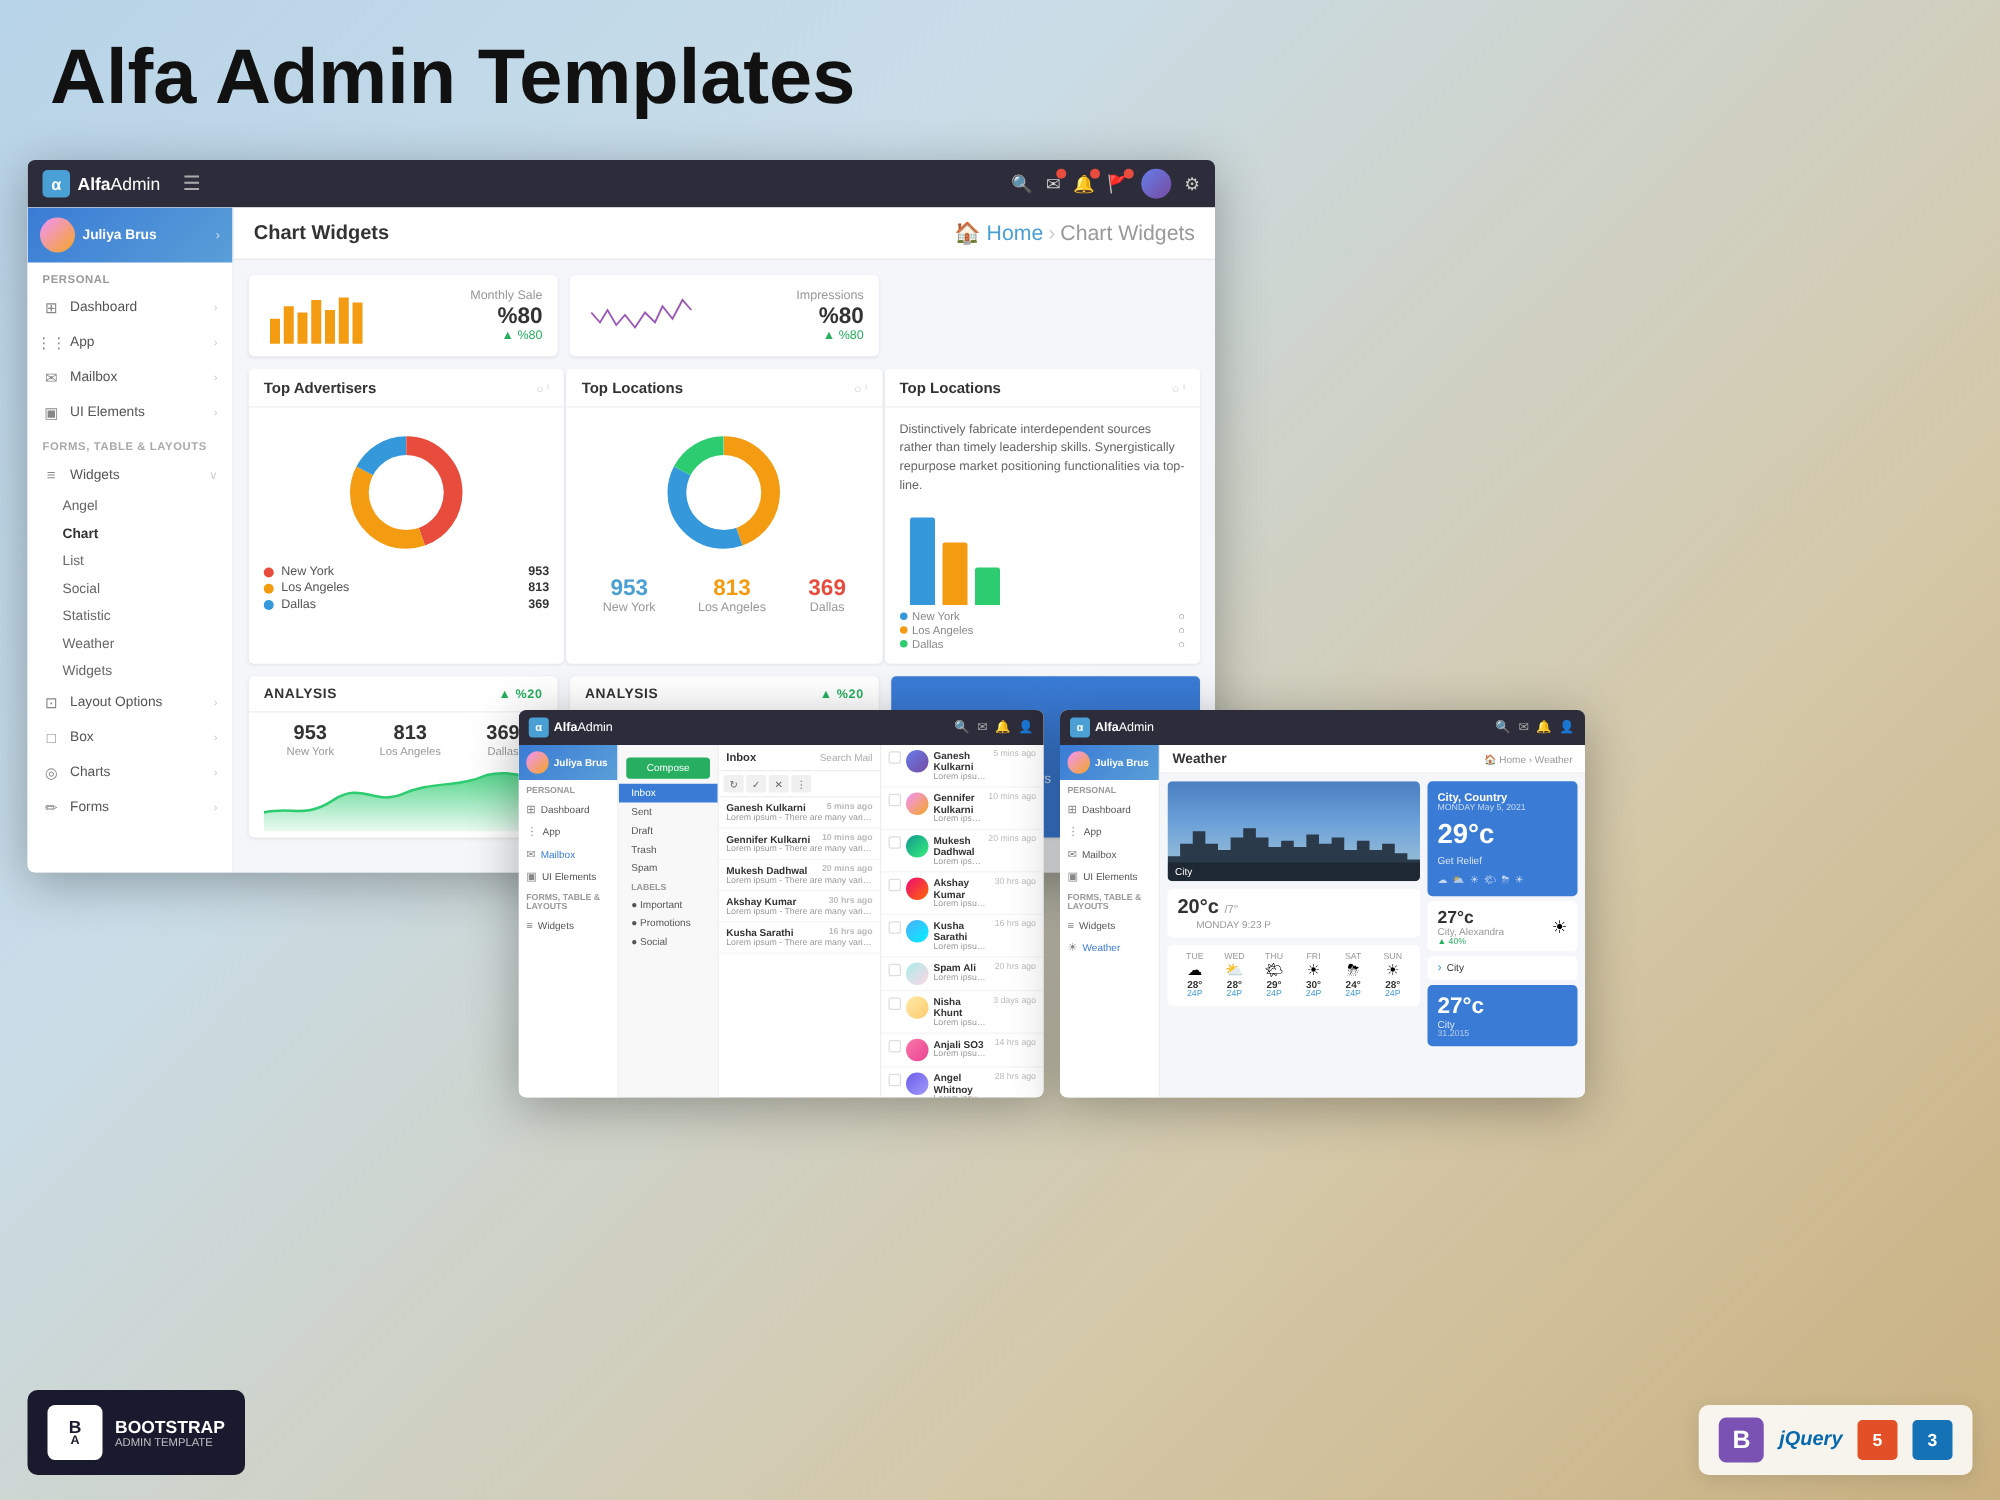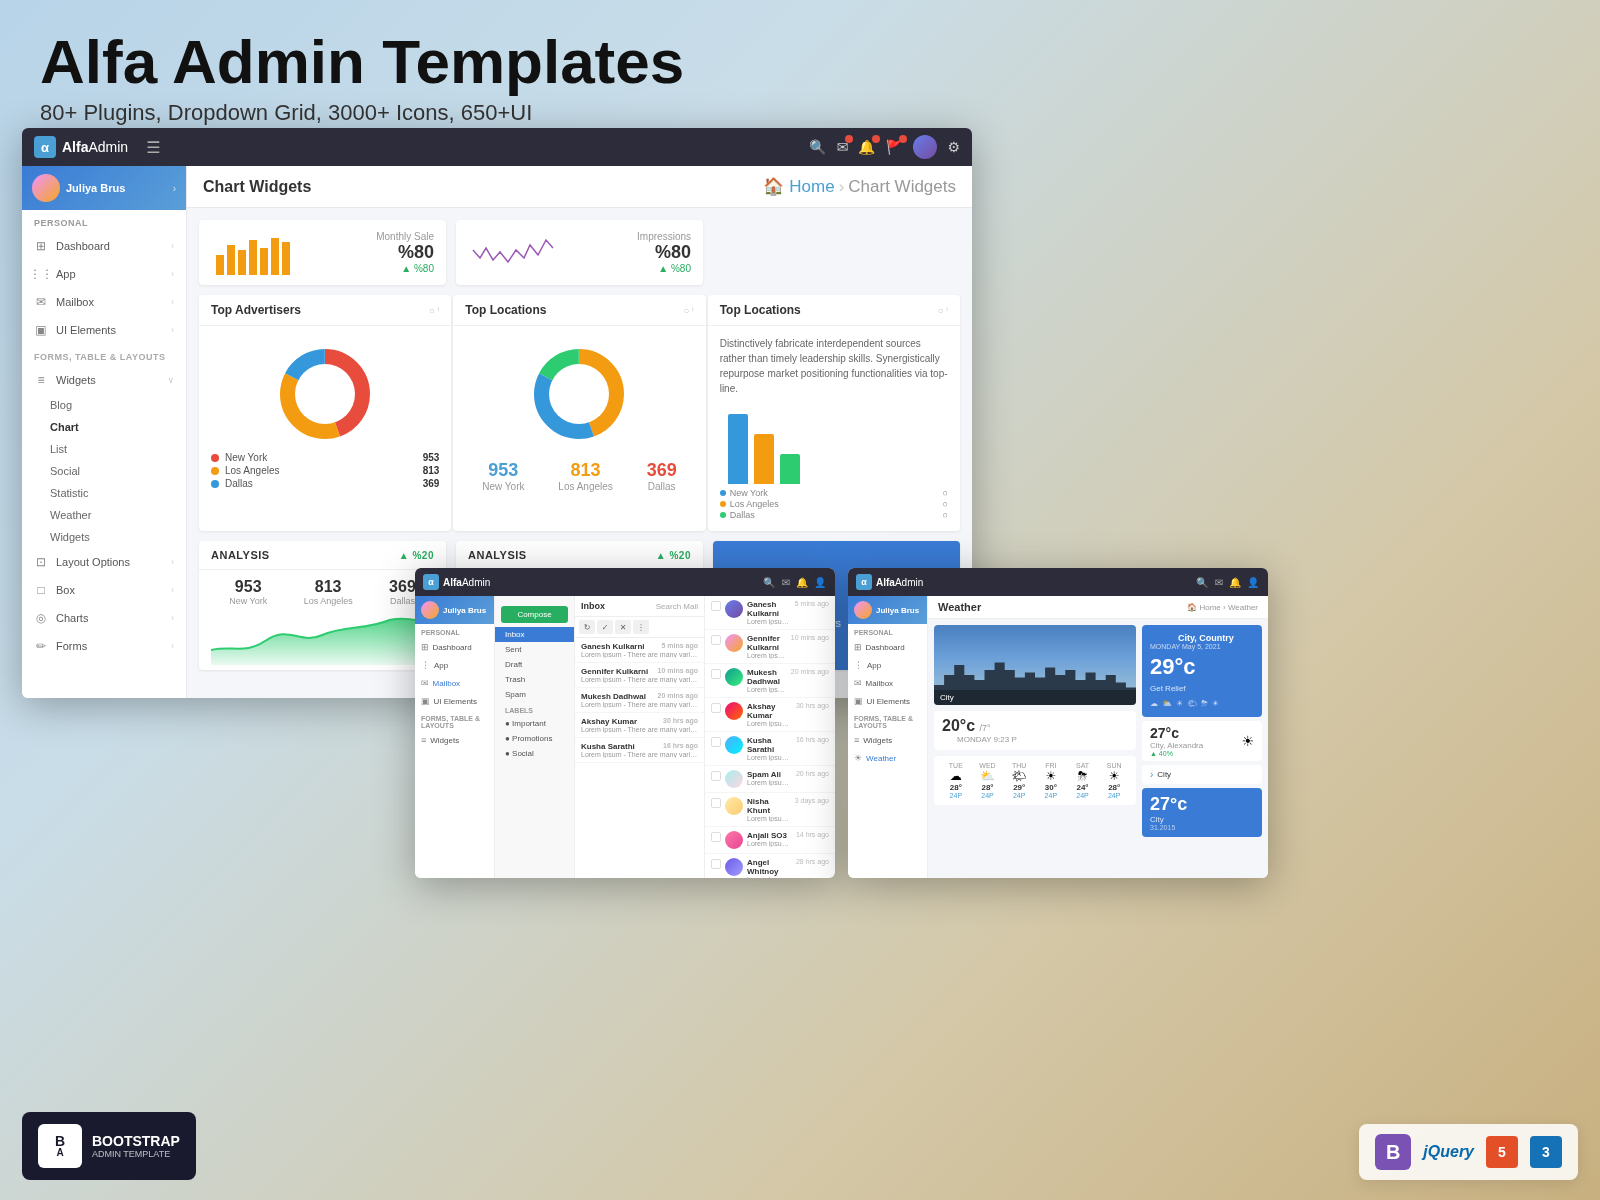--- a/index.html
+++ b/index.html
@@ -788,21 +788,21 @@
       display: flex;
       flex-direction: column;
       gap: 4px;
     }
     .weather-city-main {
       background: #3a7bd5;
       border-radius: 4px;
       padding: 8px;
       color: #fff;
     }
-    .weather-city-name { font-size: 9px; font-weight: 700; margin-left: 28px; }
+    .weather-city-name { font-size: 9px; font-weight: 700; }
     .weather-city-date { font-size: 7px; color: rgba(255,255,255,0.7); }
     .weather-city-temp { font-size: 22px; font-weight: 900; margin: 4px 0; }
     .weather-city-desc { font-size: 8px; color: rgba(255,255,255,0.8); }
     .weather-small-cards {
       display: flex;
       flex-direction: column;
       gap: 4px;
     }
     .weather-small-card {
       background: #fff;
@@ -913,21 +913,20 @@
     
     ::-webkit-scrollbar { width: 4px; }
     ::-webkit-scrollbar-track { background: #f0f0f0; }
     ::-webkit-scrollbar-thumb { background: #ccc; border-radius: 2px; }
   </style>
 </head>
 <body>
 
 <div class="page-header">
   <div class="page-title">Alfa Admin Templates</div>
-  <div class="page-subtitle">80+ Plugins, Dropdown Grid, 3000+ Icons, 650+UI</div>
 </div>
 
 <div class="main-window">
 
   <div class="navbar">
     <div class="navbar-brand">
       <div class="brand-alpha">α</div>
       <span><strong>Alfa</strong>Admin</span>
     </div>
     <span class="navbar-hamburger">☰</span>
@@ -970,21 +969,21 @@
         <span class="sidebar-item-icon">▣</span>
         <span class="sidebar-item-label">UI Elements</span>
         <span class="sidebar-item-arrow">›</span>
       </div>
       <div class="sidebar-subsection-label">FORMS, TABLE &amp; LAYOUTS</div>
       <div class="sidebar-item">
         <span class="sidebar-item-icon">≡</span>
         <span class="sidebar-item-label">Widgets</span>
         <span class="sidebar-item-arrow">∨</span>
       </div>
-      <div class="sidebar-subitem">Blog</div>
+      <div class="sidebar-subitem">Angel</div>
       <div class="sidebar-subitem active">Chart</div>
       <div class="sidebar-subitem">List</div>
       <div class="sidebar-subitem">Social</div>
       <div class="sidebar-subitem">Statistic</div>
       <div class="sidebar-subitem">Weather</div>
       <div class="sidebar-subitem">Widgets</div>
       <div class="sidebar-item">
         <span class="sidebar-item-icon">⊡</span>
         <span class="sidebar-item-label">Layout Options</span>
         <span class="sidebar-item-arrow">›</span>

